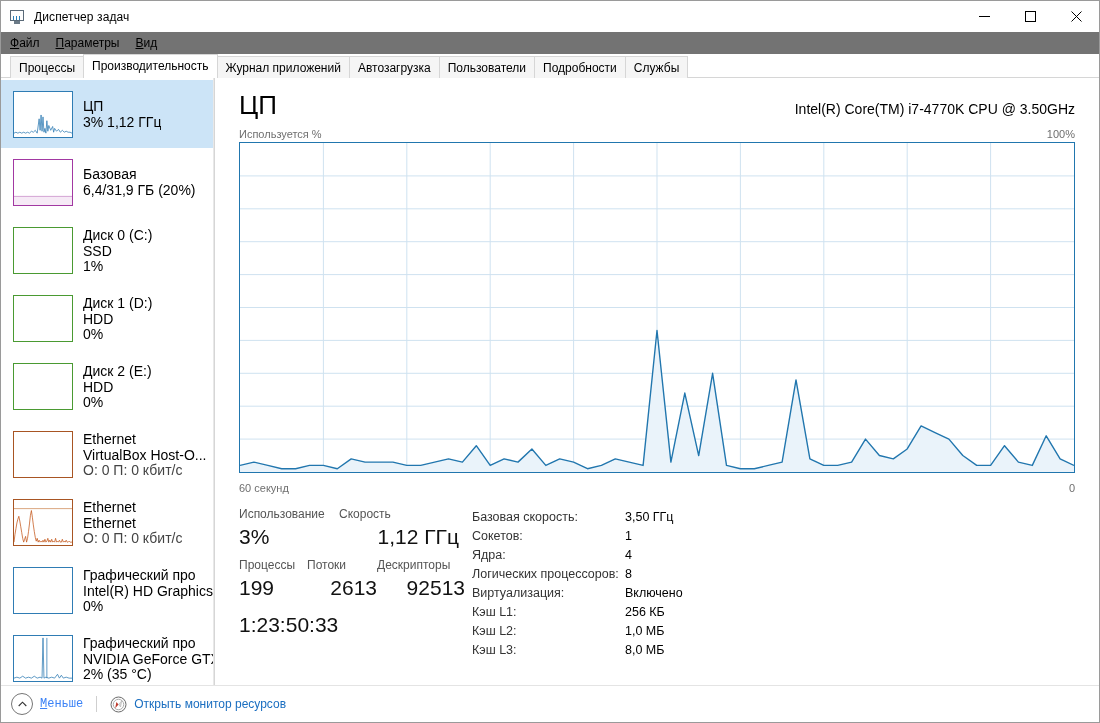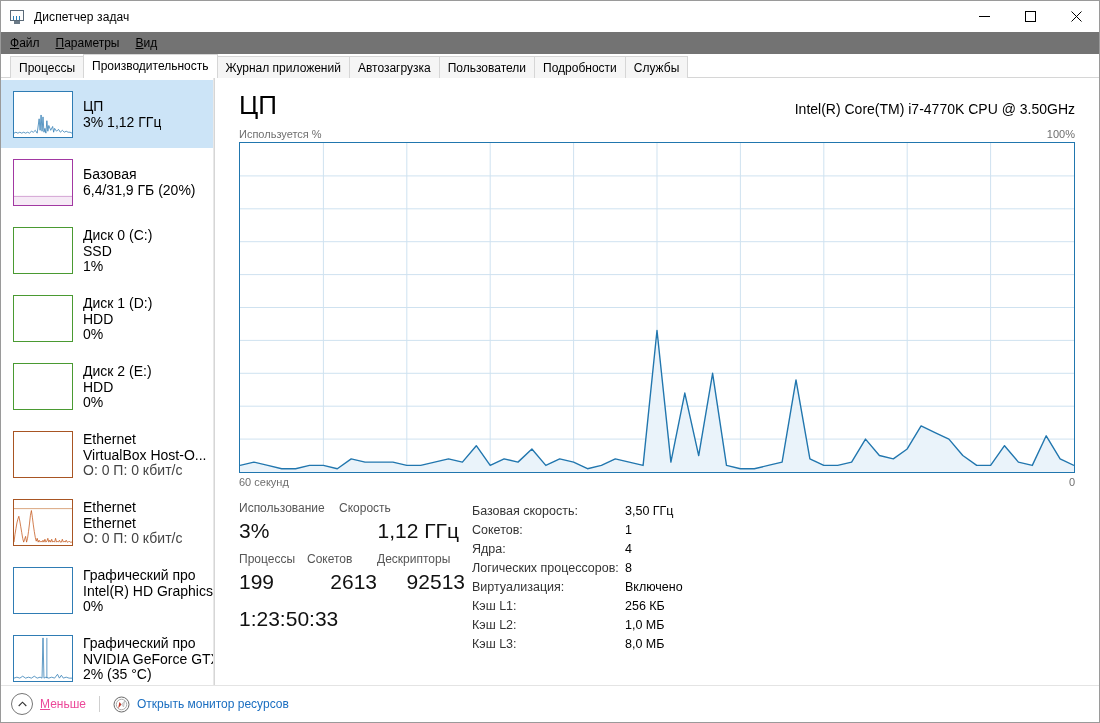--- a/index.html
+++ b/index.html
@@ -253,21 +253,21 @@
     box-sizing: border-box;
     background: #ffffff;
     overflow: hidden;
   }
   .graph-box svg { display: block; width: 100%; height: 100%; }
   .time-row {
     display: flex;
     justify-content: space-between;
     font-size: 11px;
     color: #6f6f6f;
-    margin-top: 3px;
+    margin-top: 9px;
   }
 
   
   .stats {
     display: flex;
     margin-top: 12px;
   }
   .stats-left { width: 233px; flex: none; }
   .stats-right { flex: 1 1 auto; padding-top: 2px; }
   .stat-grid {
@@ -318,22 +318,23 @@
     border: 1px solid #767676;
     border-radius: 50%;
     display: flex;
     align-items: center;
     justify-content: center;
     margin-right: 7px;
     flex: none;
   }
   .footer-link {
     font-size: 12px;
-    color: #ec4899;
-    white-space: nowrap;
+    color: #3b82f6;
+    white-space: nowrap;
+    font-family: Liberation Mono, monospace;
   }
   .footer-link .acc { text-decoration: underline; }
   .sep {
     width: 1px;
     height: 16px;
     background: #cfcfcf;
     margin: 0 13px;
     flex: none;
   }
   .resmon-icon {
@@ -559,21 +560,21 @@
               <div class="stat-lbl" style="text-align:left">Скорость</div>
               <div class="stat-val">1,12 ГГц</div>
             </div>
           </div>
           <div class="stat-grid row2">
             <div class="stat-cell c1">
               <div class="stat-lbl">Процессы</div>
               <div class="stat-val">199</div>
             </div>
             <div class="stat-cell c2">
-              <div class="stat-lbl" style="text-align:left">Сокетов</div>
+              <div class="stat-lbl" style="text-align:left">Потоки</div>
               <div class="stat-val">2613</div>
             </div>
             <div class="stat-cell c3">
               <div class="stat-lbl" style="text-align:left">Дескрипторы</div>
               <div class="stat-val">92513</div>
             </div>
           </div>
           <div class="row3">
             <div class="stat-val">1:23:50:33</div>
           </div>

